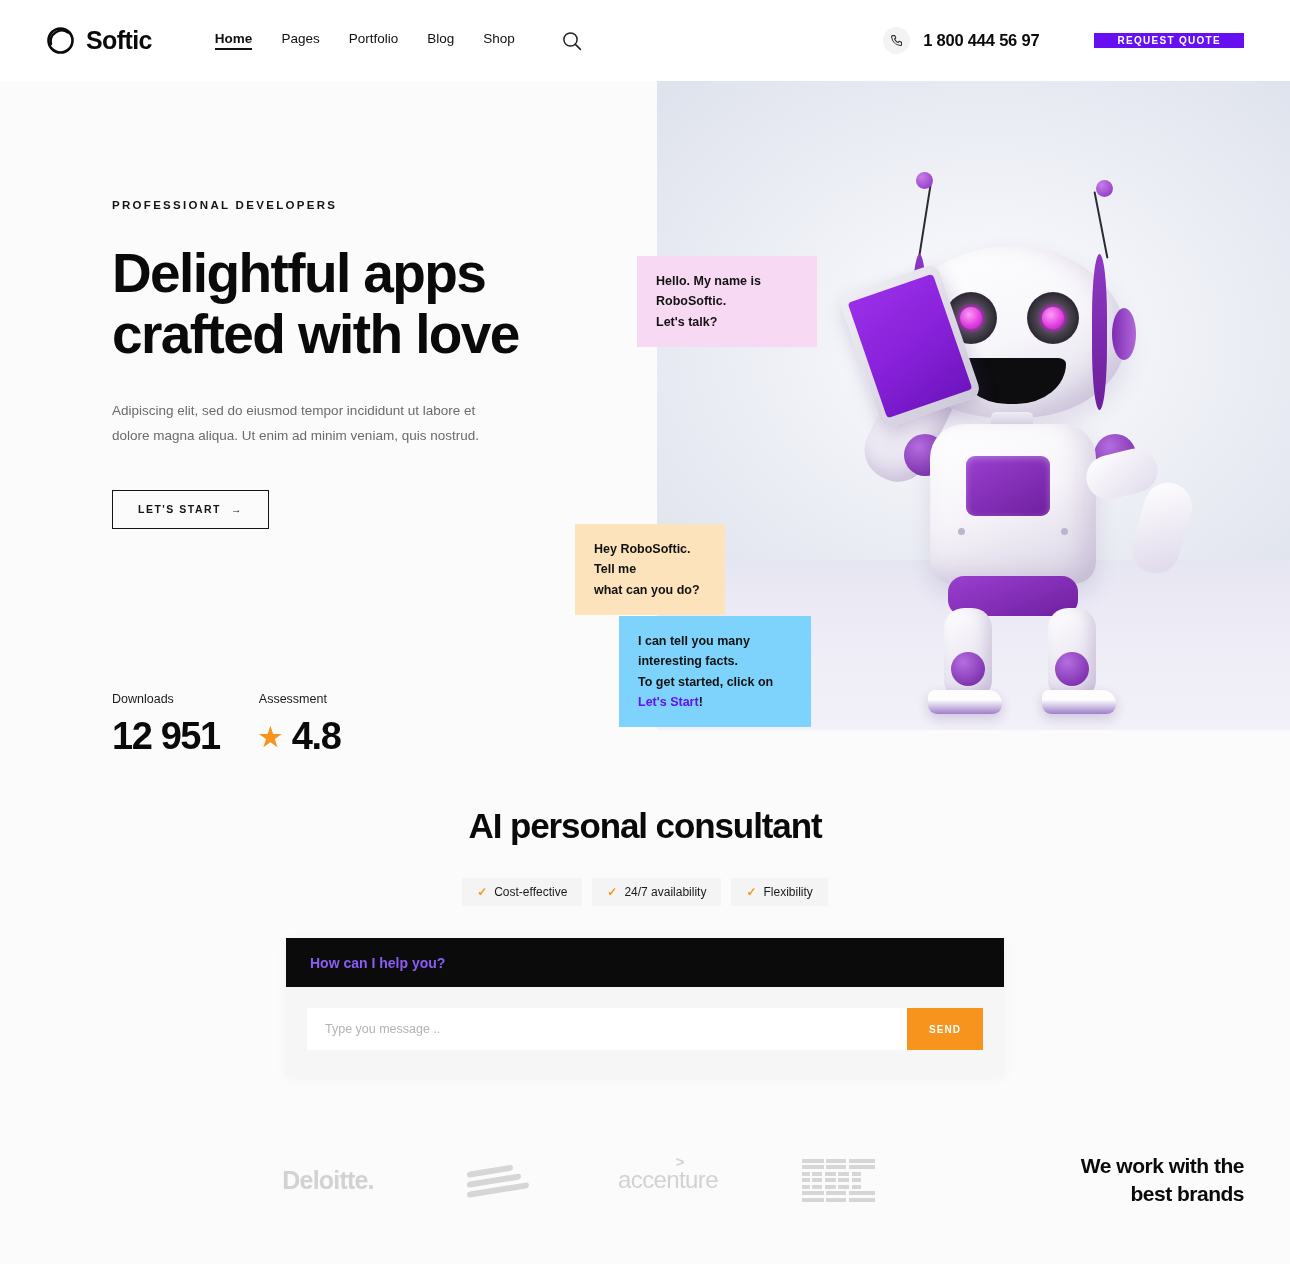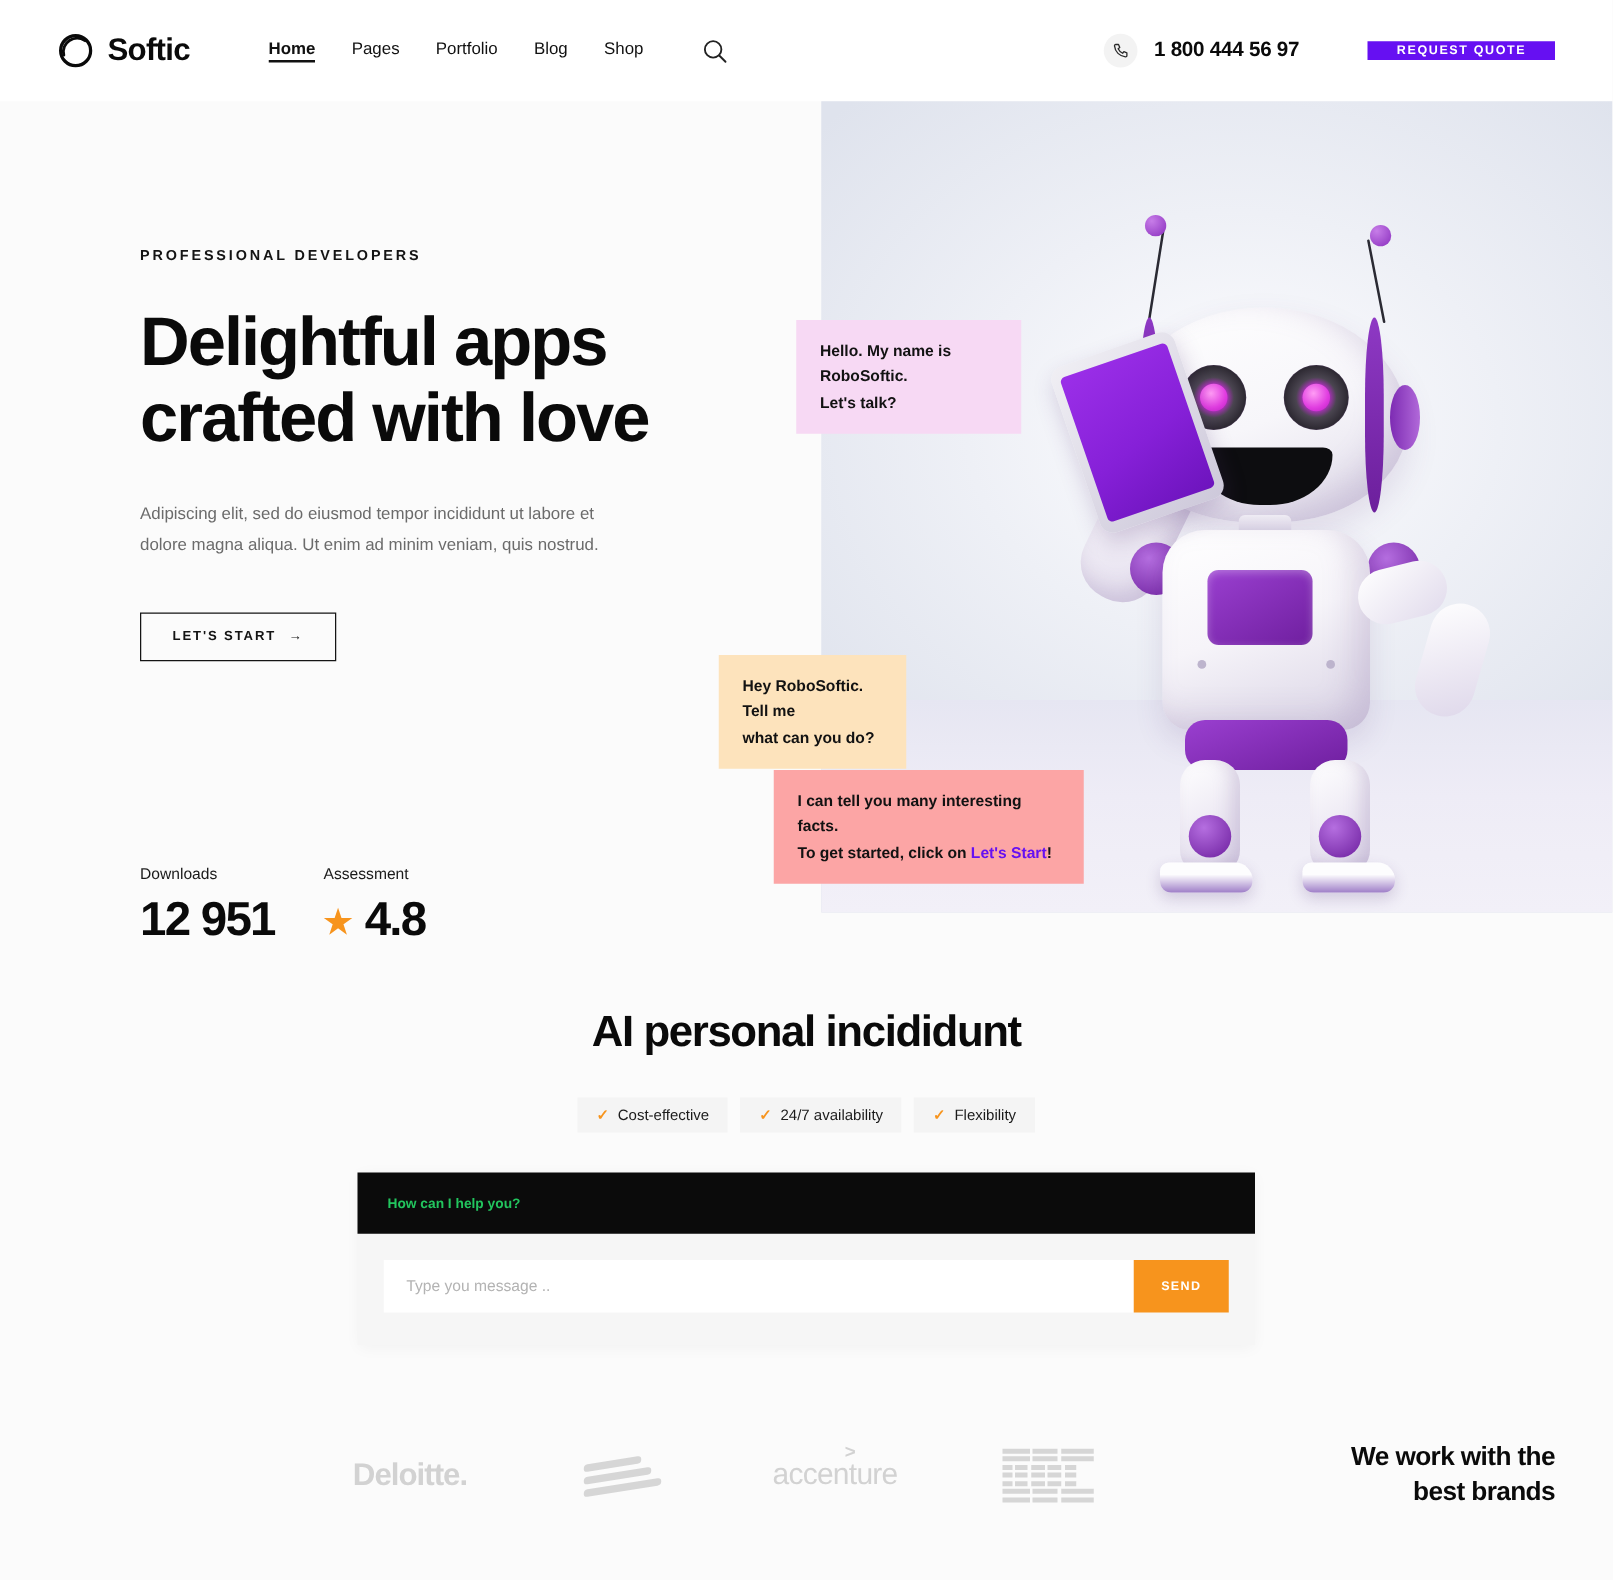--- a/index.html
+++ b/index.html
@@ -142,21 +142,21 @@
     background:linear-gradient(180deg,#fdfdfe 40%, #9f7fc8 100%); box-shadow:0 5px 12px rgba(80,50,120,.2); }
   .ft-l { left:76px; } .ft-r { right:66px; }
 
   
   .bubble {
     position:absolute; padding:15px 19px; font-size:12.5px; line-height:1.62;
     font-weight:600; color:#121212; max-width:300px;
   }
   .bubble-1 { left:637px; top:175px; background:#f7d9f4; width:180px; }
   .bubble-2 { left:575px; top:443px; background:#fde3bc; width:150px; }
-  .bubble-3 { left:619px; top:535px; background:#fca5a5; width:248px; }
+  .bubble-3 { left:619px; top:535px; background:#7dd3fc; width:192px; }
   .link-start { color:#6610f2; }
 
   
   .hero-left { position:absolute; left:112px; top:118px; width:500px; }
   .eyebrow { font-size:11.5px; font-weight:bold; letter-spacing:2.3px; color:#141414; }
   .h1 { font-size:55px; line-height:1.1; font-weight:bold; letter-spacing:-1.6px; color:#0a0a0a; margin-top:32px; }
   .hero-p { font-size:13.5px; line-height:1.85; color:#6b6b6b; margin-top:35px; width:375px; }
   .start-btn {
     margin-top:41px; display:inline-flex; align-items:center; gap:10px;
     border:1.6px solid #141414; background:transparent; cursor:pointer;
@@ -173,21 +173,21 @@
   .ai-title { text-align:center; font-size:35px; font-weight:bold; letter-spacing:-1.1px; color:#0a0a0a; }
   .pills { display:flex; justify-content:center; gap:10px; margin-top:32px; }
   .pill {
     background:#f4f4f4; padding:7px 15px; font-size:12px; color:#1b1b1b;
     display:flex; align-items:center; gap:7px; white-space:nowrap;
   }
   .check { color:#f7941d; font-size:12px; font-weight:bold; }
 
   .chat-card { margin:32px auto 0; width:718px; background:#f6f6f6; box-shadow:0 2px 12px rgba(0,0,0,.04); }
   .chat-head { background:#0b0b0b; height:49px; display:flex; align-items:center; padding-left:24px; }
-  .chat-head-txt { color:#22c55e; font-size:11px; font-weight:bold; }
+  .chat-head-txt { color:#8b5cf6; font-size:14px; font-weight:bold; }
   .chat-body { padding:21px 21px 26px; display:flex; align-items:stretch; }
   .chat-input {
     flex:1; background:#fff; border:none; outline:none; height:42px;
     padding:0 18px; font-size:12.5px; color:#2b2b2b;
     font-family:"Liberation Sans", sans-serif;
   }
   .chat-input::placeholder { color:#b3b3b3; }
   .send-btn {
     background:#f7941d; border:none; color:#fff; width:76px; height:42px;
     font-size:10px; font-weight:bold; letter-spacing:1.1px; cursor:pointer;
@@ -344,21 +344,21 @@
         <div class="stat-label">Assessment</div>
         <div class="stat-value">
           <span class="star">★</span>
           <span>4.8</span>
         </div>
       </div>
     </div>
   </div>
 
   <div class="ai-sec">
-    <div class="ai-title">AI personal incididunt</div>
+    <div class="ai-title">AI personal consultant</div>
 
     <div class="pills">
       <div class="pill">
         <span class="check">✓</span>
         <span>Cost-effective</span>
       </div>
       <div class="pill">
         <span class="check">✓</span>
         <span>24/7 availability</span>
       </div>

